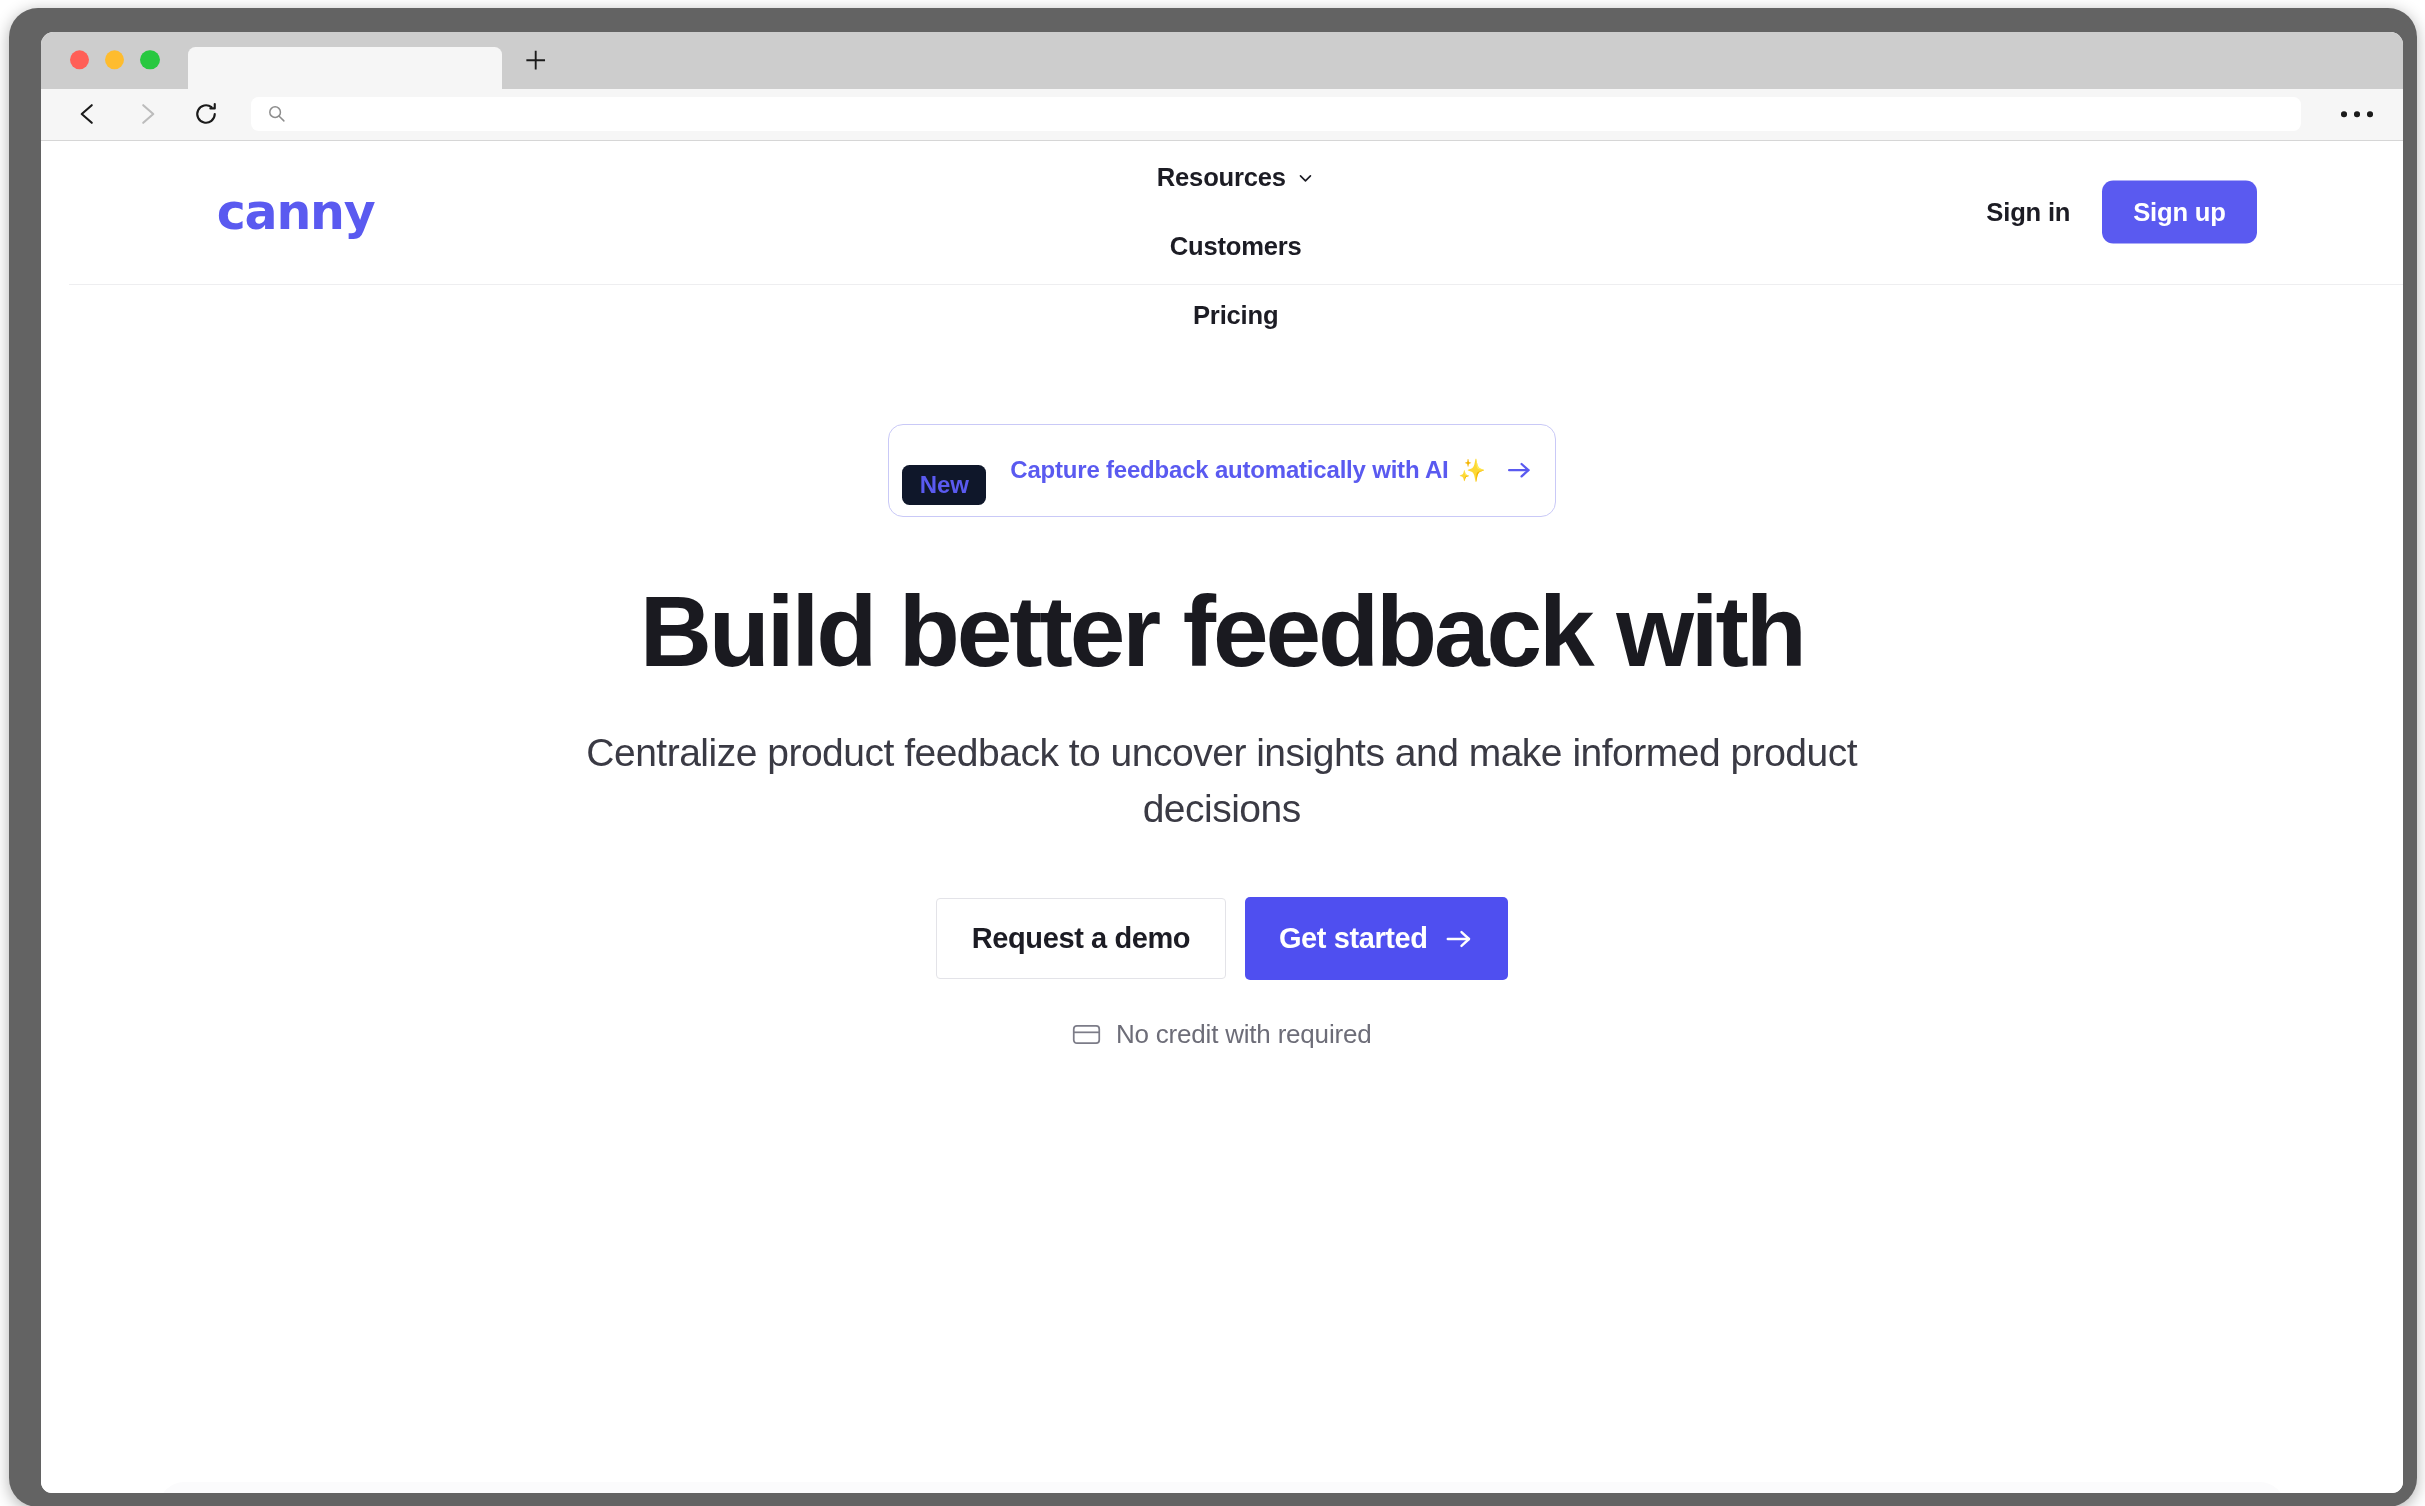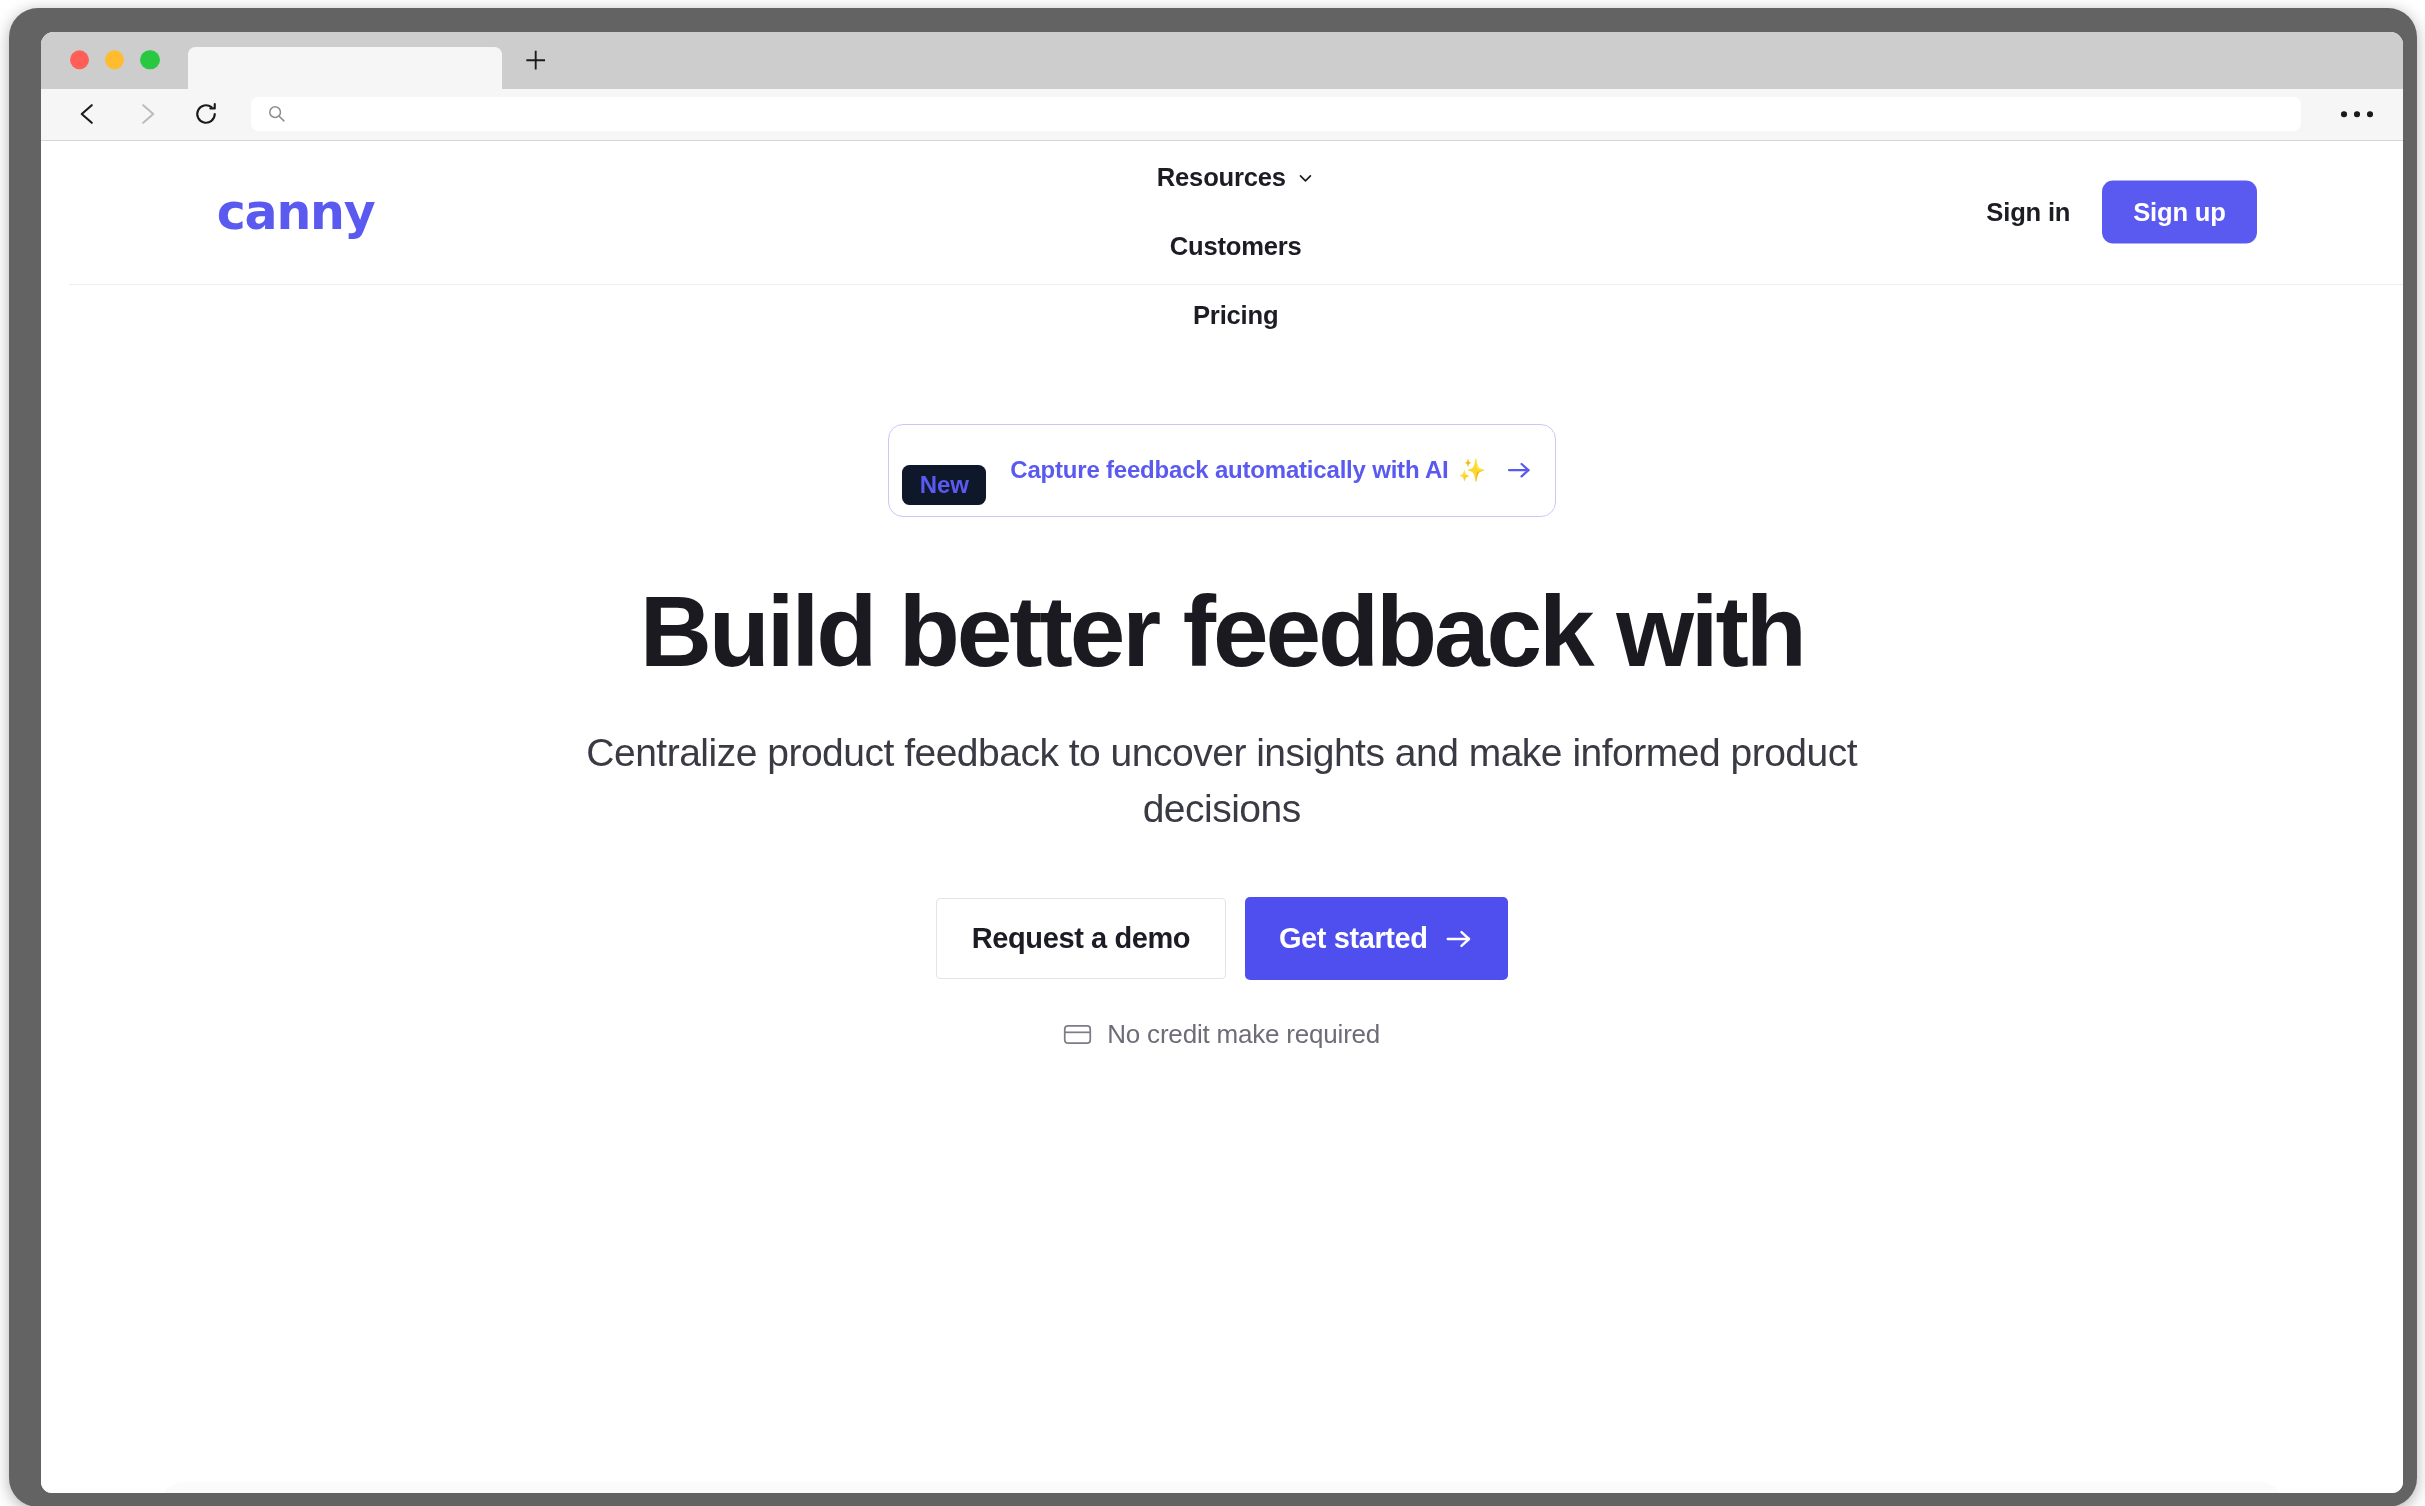--- a/index.html
+++ b/index.html
@@ -448,21 +448,21 @@
                 <path d="M28 8 L40 19 L28 30" fill="none" stroke="#ffffff" stroke-width="3.8" stroke-linecap="round" stroke-linejoin="round"></path>
               </svg>
             </button>
           </div>
 
           <div class="no-cc">
             <svg width="29" height="22.4" viewBox="0 0 46 36">
               <rect x="2.5" y="4.5" width="41" height="28" rx="5" fill="none" stroke="#7c7c88" stroke-width="2.8"></rect>
               <line x1="2.5" y1="15" x2="43.5" y2="15" stroke="#7c7c88" stroke-width="2.8"></line>
             </svg>
-            <span>No credit make required</span>
+            <span>No credit with required</span>
           </div>
         </section>
 
         <div class="preview-glow"></div>
 
       </div>
 
     </div>
   </div>
 </div>

